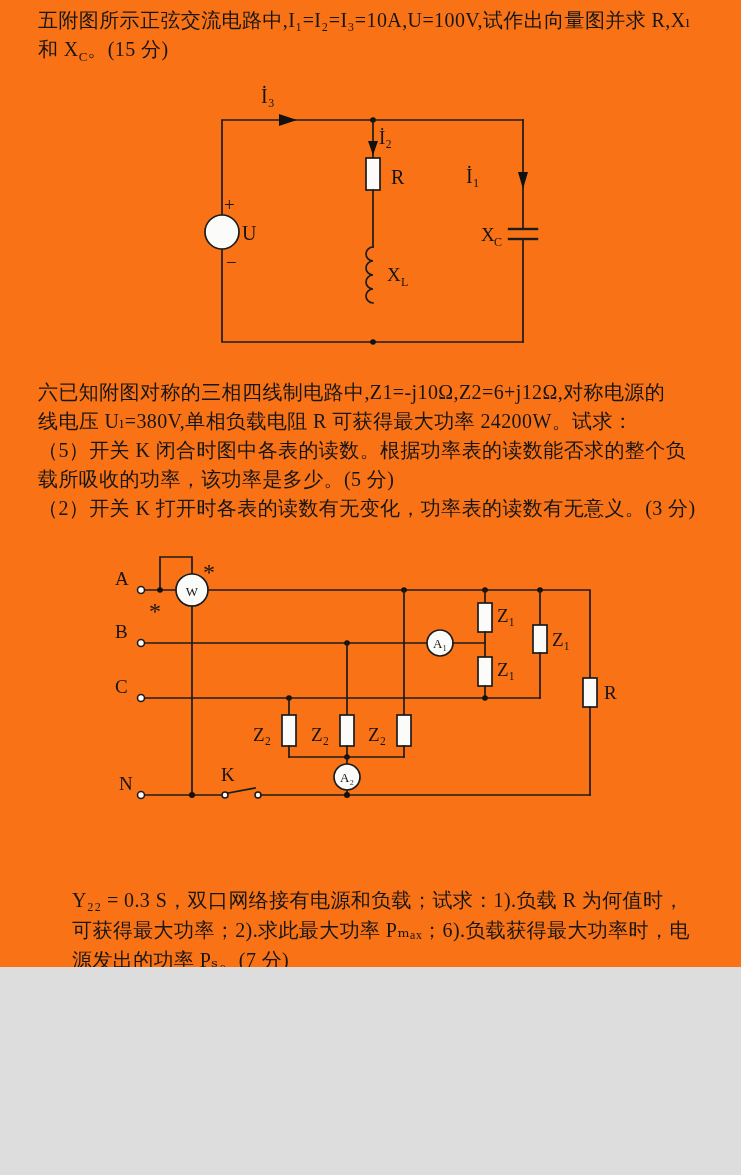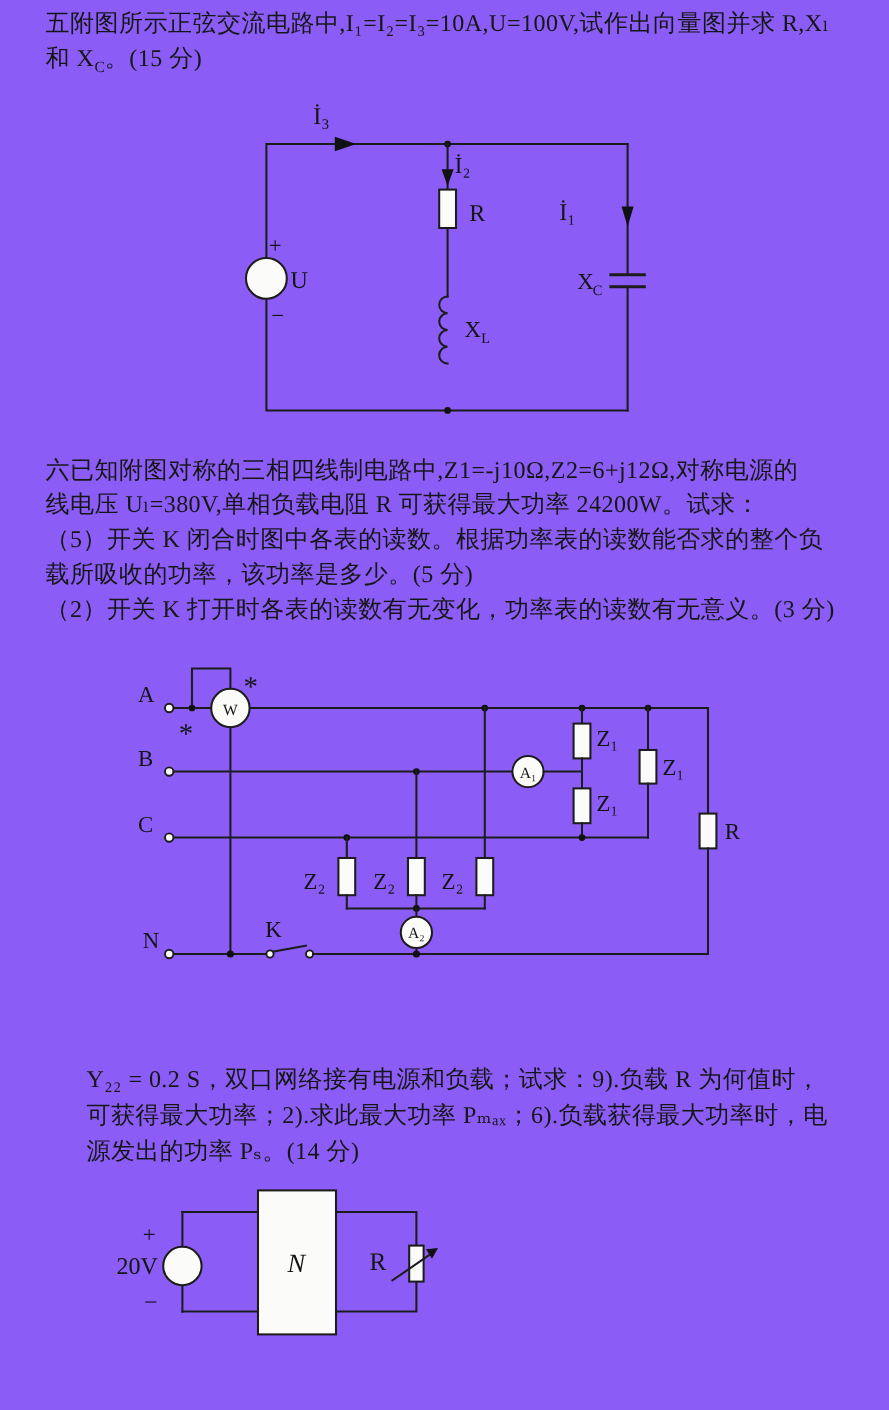--- a/index.html
+++ b/index.html
@@ -1,18 +1,18 @@
 <!DOCTYPE html>
 <html><head>
 <meta charset="utf-8">
 <style>
   html,body{margin:0;padding:0;background:#ddd;}
   .page{
-    position:relative;width:741px;height:1175px;margin:0 auto;
-    background:#8b5cf6;overflow:hidden;
+    position:relative;width:741px;height:967px;margin:0 auto;
+    background:#f97316;overflow:hidden;
     font-family:"Liberation Serif","DejaVu Serif",serif;color:#161616;
   }
   .tline{position:absolute;white-space:nowrap;font-size:20px;line-height:27px;letter-spacing:.4px;}
   .tline sub{font-size:13px;letter-spacing:0;}
   svg{position:absolute;}
   .wire{stroke:#1c1c1c;stroke-width:1.7;fill:none;stroke-linecap:square;}
   .plate{stroke:#1c1c1c;stroke-width:2.4;fill:none;stroke-linecap:square;}
   .comp{fill:#fbfbfa;stroke:#1c1c1c;stroke-width:1.7;}
   .dot{fill:#111;stroke:none;}
   .term{fill:#fbfbfa;stroke:#1c1c1c;stroke-width:1.6;}
@@ -166,23 +166,23 @@
       <circle class="dot" cx="192" cy="795" r="3"></circle>
       <circle class="term" cx="225" cy="795" r="3"></circle>
       <circle class="term" cx="258" cy="795" r="3"></circle>
       <path class="wire" d="M228,793 L255,788"></path>
       <text class="lbl" x="221" y="781">K</text>
       <path class="wire" d="M261,795 L590,795"></path>
       <circle class="dot" cx="347" cy="795" r="3"></circle>
     </g>
   </svg>
 
-  <div class="tline" style="left:72px;top:887px">Y₂₂ = 0.2 S，双口网络接有电源和负载；试求：9).负载 R 为何值时，</div>
+  <div class="tline" style="left:72px;top:887px">Y₂₂ = 0.3 S，双口网络接有电源和负载；试求：1).负载 R 为何值时，</div>
   <div class="tline" style="left:72px;top:917px">可获得最大功率；2).求此最大功率 Pₘₐₓ；6).负载获得最大功率时，电</div>
-  <div class="tline" style="left:72px;top:947px">源发出的功率 Pₛ。(14 分)</div>
+  <div class="tline" style="left:72px;top:947px">源发出的功率 Pₛ。(7 分)</div>
 
   <svg style="left:90px;top:985px" width="300" height="135" viewBox="90 985 300 135">
     <g>
       <path class="wire" d="M152,1010 L152,1039"></path>
       <path class="wire" d="M152,1071 L152,1093"></path>
       <path class="wire" d="M152,1010 L215,1010"></path>
       <path class="wire" d="M152,1093 L215,1093"></path>
     </g>
     <g>
       <circle class="comp" cx="152" cy="1055" r="16"></circle>

